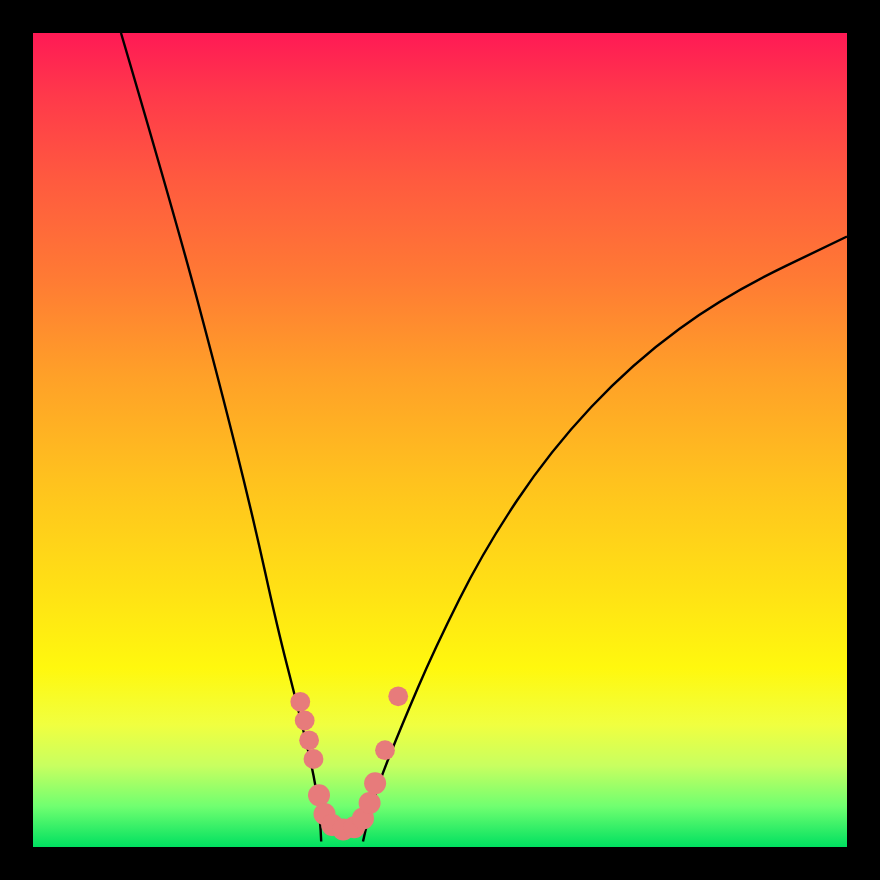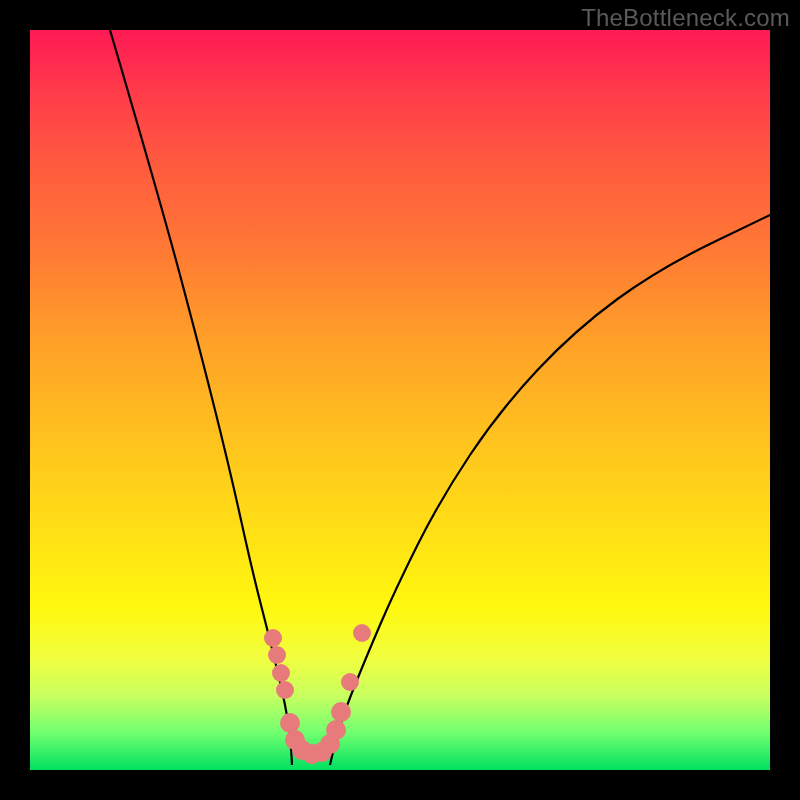--- a/index.html
+++ b/index.html
@@ -60,21 +60,20 @@
     overflow: visible;
   }
   
   .marker { fill: #e77b7b; }
 </style>
 </head>
 <body>
 
 <div class="frame">
 
-  <div class="watermark">TheBottleneck.com</div>
 
   <div class="plot">
     <svg class="curves" viewBox="0 0 740 740">
 
       <path id="left-curve" fill="none" stroke="#000" stroke-width="2.2" d="M 80 0 Q 130 170 150 245 Q 170 320 185 380 Q 200 440 211 490 Q 222 540 231 575 Q 240 610 246 635 Q 252 660 255 675 Q 258 690 259.5 702.5 Q 261 715 261.5 725 T 262 735"></path>
 
       <path id="right-curve" fill="none" stroke="#000" stroke-width="2.2" d="M 300 735 Q 305 712 310 696 Q 315 680 325 655 Q 335 630 350 595 Q 365 560 387.5 515 Q 410 470 440 425 Q 470 380 507.5 340 Q 545 300 587.5 269 Q 630 238 685 211.5 T 740 185"></path>
 
       <g id="markers">
           <circle cx="243" cy="608" r="9" class="marker"></circle>

